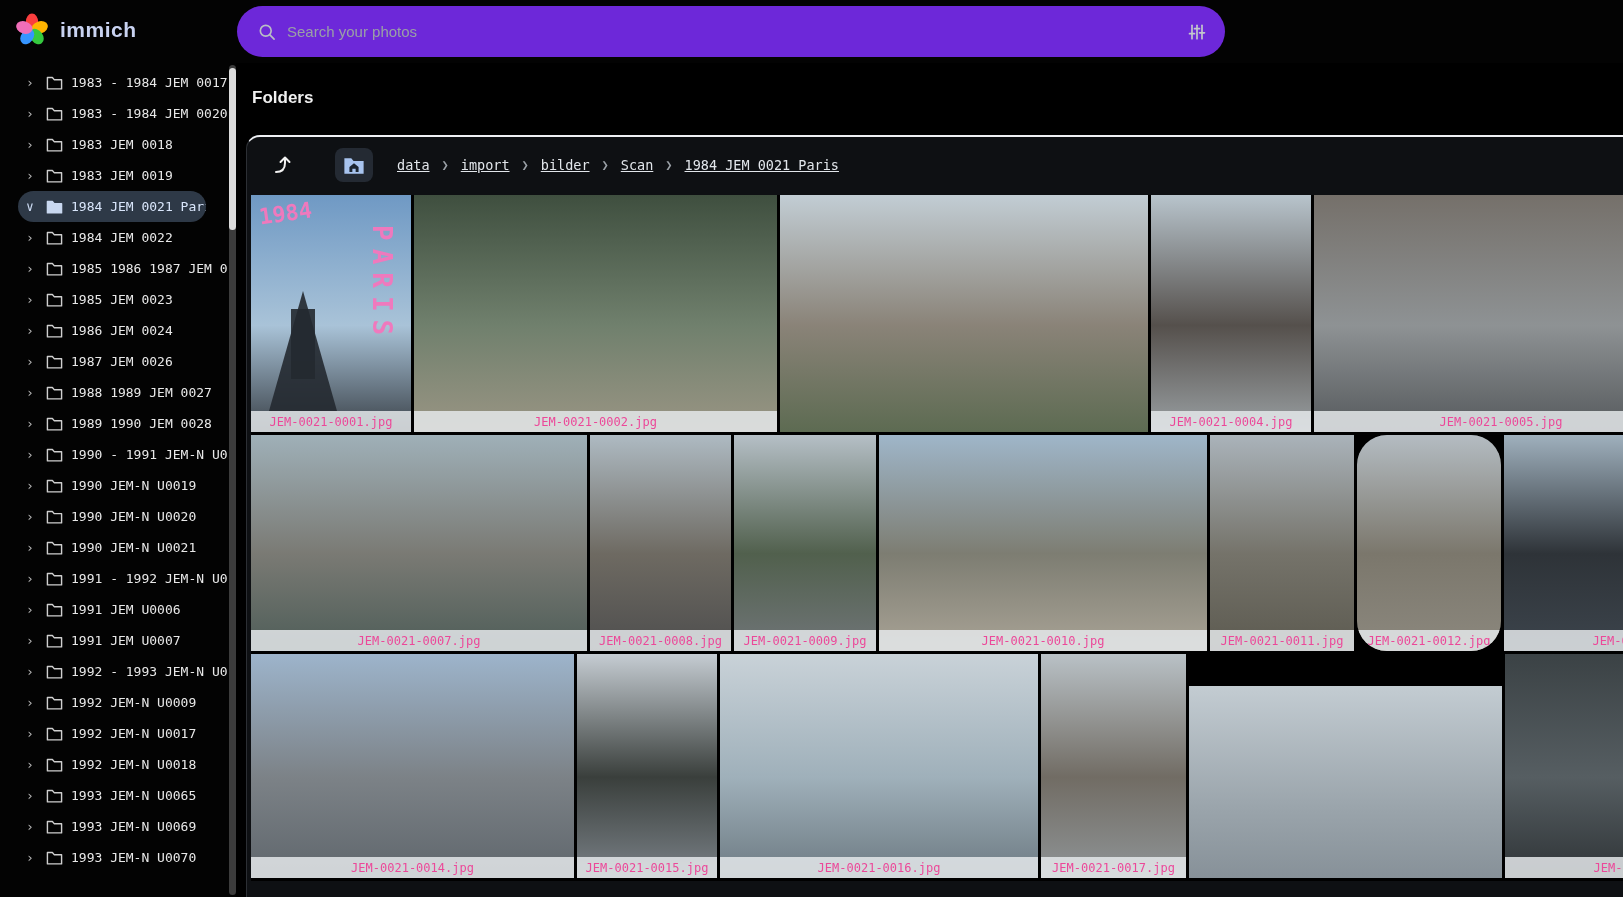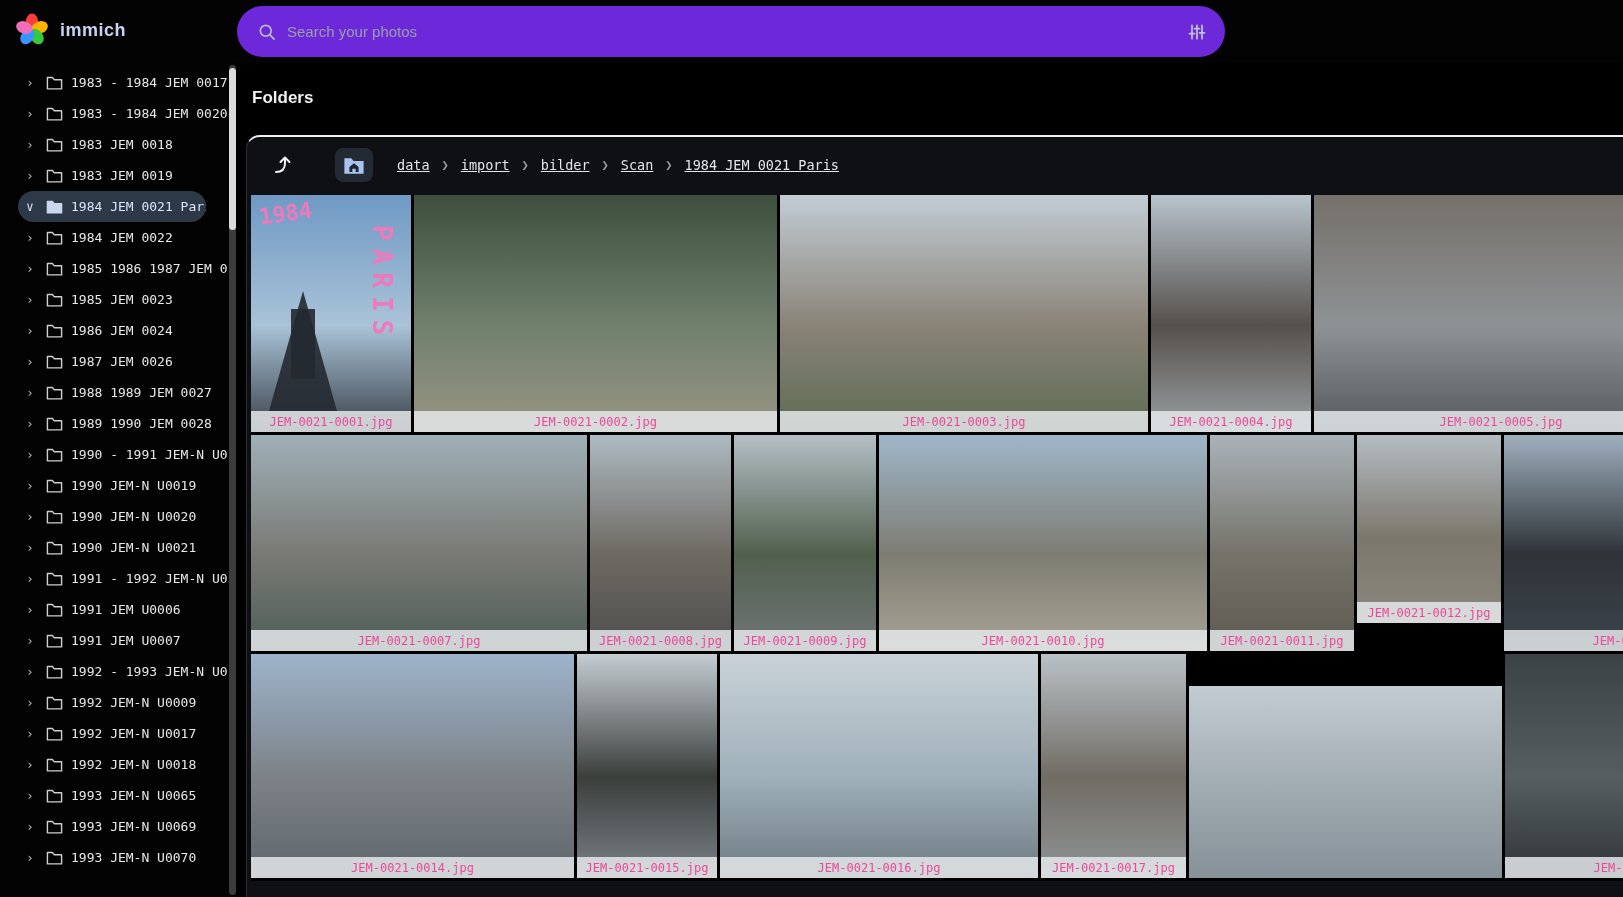--- a/index.html
+++ b/index.html
@@ -2,21 +2,21 @@
 <html><head>
 <meta charset="utf-8">
 <style>
   * { box-sizing: border-box; margin: 0; padding: 0; }
   html,body { width:1623px; height:897px; background:#000; overflow:hidden;
               font-family:"Liberation Sans", sans-serif; }
 
   
   .topbar { position:absolute; left:0; top:0; width:1623px; height:63px; background:#030303; }
   .brand { position:absolute; left:14px; top:12px; display:flex; align-items:center; gap:10px; }
-  .brand .wordmark { color:#c9d3f1; font-size:18px; font-weight:bold; letter-spacing:0.5px; }
+  .brand .wordmark { color:#c9d3f1; font-size:21px; font-weight:bold; letter-spacing:0.5px; }
   .searchbar { position:absolute; left:237px; top:6px; width:988px; height:51px;
                background:#6d28d9; border-radius:26px; display:flex; align-items:center; }
   .searchbar .sicon { margin-left:20px; margin-right:10px; }
   .searchbar input { flex:1; background:transparent; border:none; outline:none;
                      color:#cfcfcf; font-size:15px; }
   .searchbar input::placeholder { color:#9aa0a6; }
   .searchbar .ticon { margin-right:18px; cursor:pointer; }
 
   
   .sidebar { position:absolute; left:0; top:63px; width:236px; height:834px;
@@ -360,21 +360,20 @@
           <div class="graffiti-vert">PARIS</div>
         </div>
 
   <div class="tile" style="width: 363px; height: 237px;">
     <div class="art" style="background: linear-gradient(rgb(63, 79, 63) 0%, rgb(112, 128, 109) 55%, rgb(154, 149, 132) 100%);"></div>
     <div class="caption">JEM-0021-0002.jpg</div>
   </div>
 
   <div class="tile" style="width: 368px; height: 237px;">
     <div class="art" style="background: linear-gradient(rgb(194, 205, 212) 0%, rgb(138, 131, 120) 55%, rgb(93, 107, 82) 100%);"></div>
-    <div class="caption">JEM-0021-0003.jpg</div>
   </div>
 
   <div class="tile" style="width: 160px; height: 237px;">
     <div class="art" style="background: linear-gradient(rgb(184, 196, 204) 0%, rgb(85, 80, 76) 55%, rgb(154, 160, 163) 100%);"></div>
     <div class="caption">JEM-0021-0004.jpg</div>
   </div>
 
   <div class="tile" style="width: 374px; height: 237px;">
     <div class="art" style="background: linear-gradient(rgb(117, 112, 106) 0%, rgb(142, 146, 148) 55%, rgb(85, 89, 92) 100%);"></div>
     <div class="caption">JEM-0021-0005.jpg</div>
@@ -399,21 +398,21 @@
   <div class="tile" style="width: 328px; height: 216px;">
     <div class="art" style="background: linear-gradient(rgb(159, 182, 201) 0%, rgb(125, 125, 114) 55%, rgb(169, 163, 150) 100%);"></div>
     <div class="caption">JEM-0021-0010.jpg</div>
   </div>
 
   <div class="tile" style="width: 144px; height: 216px;">
     <div class="art" style="background: linear-gradient(rgb(170, 179, 186) 0%, rgb(117, 115, 106) 55%, rgb(92, 90, 80) 100%);"></div>
     <div class="caption">JEM-0021-0011.jpg</div>
   </div>
 
-  <div class="tile" style="width: 144px; height: 188px;">
+  <div class="tile" style="width: 144px; height: 216px; border-radius: 30px;">
     <div class="art" style="background: linear-gradient(rgb(180, 188, 194) 0%, rgb(123, 119, 108) 55%, rgb(140, 136, 126) 100%);"></div>
     <div class="caption">JEM-0021-0012.jpg</div>
   </div>
 
   <div class="tile" style="width: 300px; height: 216px;">
     <div class="art" style="background: linear-gradient(rgb(159, 176, 189) 0%, rgb(46, 51, 56) 55%, rgb(60, 68, 76) 100%);"></div>
     <div class="caption">JEM-0021-0013.jpg</div>
   </div>
 </div>
       <div class="grid-row" style="height: 224px;">

